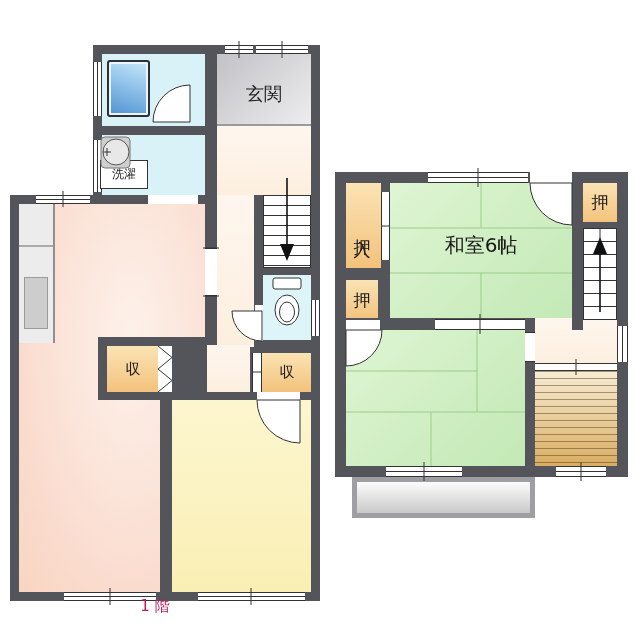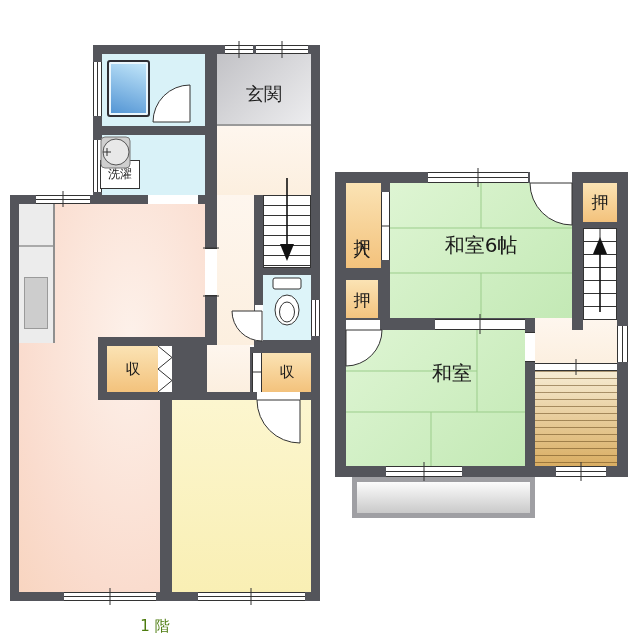--- a/index.html
+++ b/index.html
@@ -91,21 +91,21 @@
   <div class="winh" style="left:256px;top:45px;width:52px;height:9px;"></div>
   <div class="winh" style="left:36px;top:195px;width:54px;height:9px;"></div>
   <div class="gaph" style="left:148px;top:195px;width:50px;height:9px;"></div>
   <div class="gapv" style="left:205px;top:248px;width:12px;height:48px;"></div>
   <div class="gaph" style="left:255px;top:305px;width:8px;height:36px;"></div>
   <div class="winv" style="left:311px;top:300px;width:9px;height:36px;"></div>
   <div class="winh" style="left:64px;top:592px;width:92px;height:9px;"></div>
   <div class="winh" style="left:198px;top:592px;width:107px;height:9px;"></div>
   <div class="gaph" style="left:257px;top:392px;width:43px;height:8px;"></div>
 
-  <div class="wbox" style="left:100px;top:160px;width:40px;height:29px;">
+  <div class="wbox" style="left:100px;top:160px;width:48px;height:29px;">
     <span class="lbl" style="position:static;font-size:12px;">洗濯</span>
   </div>
 
   <div class="room tatami" style="left:390px;top:183px;width:182px;height:135px;"></div>
   <div class="room tatami" style="left:346px;top:330px;width:179px;height:136px;"></div>
   <div class="room closet" style="left:346px;top:183px;width:35px;height:85px;"></div>
   <div class="room closet" style="left:346px;top:280px;width:32px;height:40px;"></div>
   <div class="room closet" style="left:583px;top:183px;width:34px;height:39px;"></div>
   <div class="room hall" style="left:535px;top:318px;width:82px;height:48px;"></div>
   <div class="stairs st2" style="left:583px;top:228px;width:34px;height:92px;"></div>
@@ -193,16 +193,15 @@
     </g>
   </svg>
 
   <div class="lbl" style="left:228px;top:84px;width:72px;height:20px;font-size:18px;">玄関</div>
   <div class="lbl" style="left:110px;top:357px;width:46px;height:24px;font-size:15px;">収</div>
   <div class="lbl" style="left:264px;top:360px;width:46px;height:24px;font-size:15px;">収</div>
   <div class="lbl vtext" style="left:350px;top:192px;width:26px;height:70px;font-size:17px;">押入</div>
   <div class="lbl" style="left:348px;top:289px;width:28px;height:22px;font-size:17px;">押</div>
   <div class="lbl" style="left:586px;top:191px;width:28px;height:22px;font-size:17px;">押</div>
   <div class="lbl" style="left:398px;top:232px;width:166px;height:26px;font-size:20px;">和室6帖</div>
-  <div class="lbl" style="left:400px;top:361px;width:104px;height:24px;font-size:20px;">和室</div>
-  <div class="lbl" style="left:110px;top:614px;width:90px;height:24px;font-size:15px;color:#4d7c0f;">1 階</div>
+  <div class="lbl" style="left:110px;top:594px;width:90px;height:24px;font-size:15px;color:#be185d;">1 階</div>
 
 </div>
 
 </body></html>

